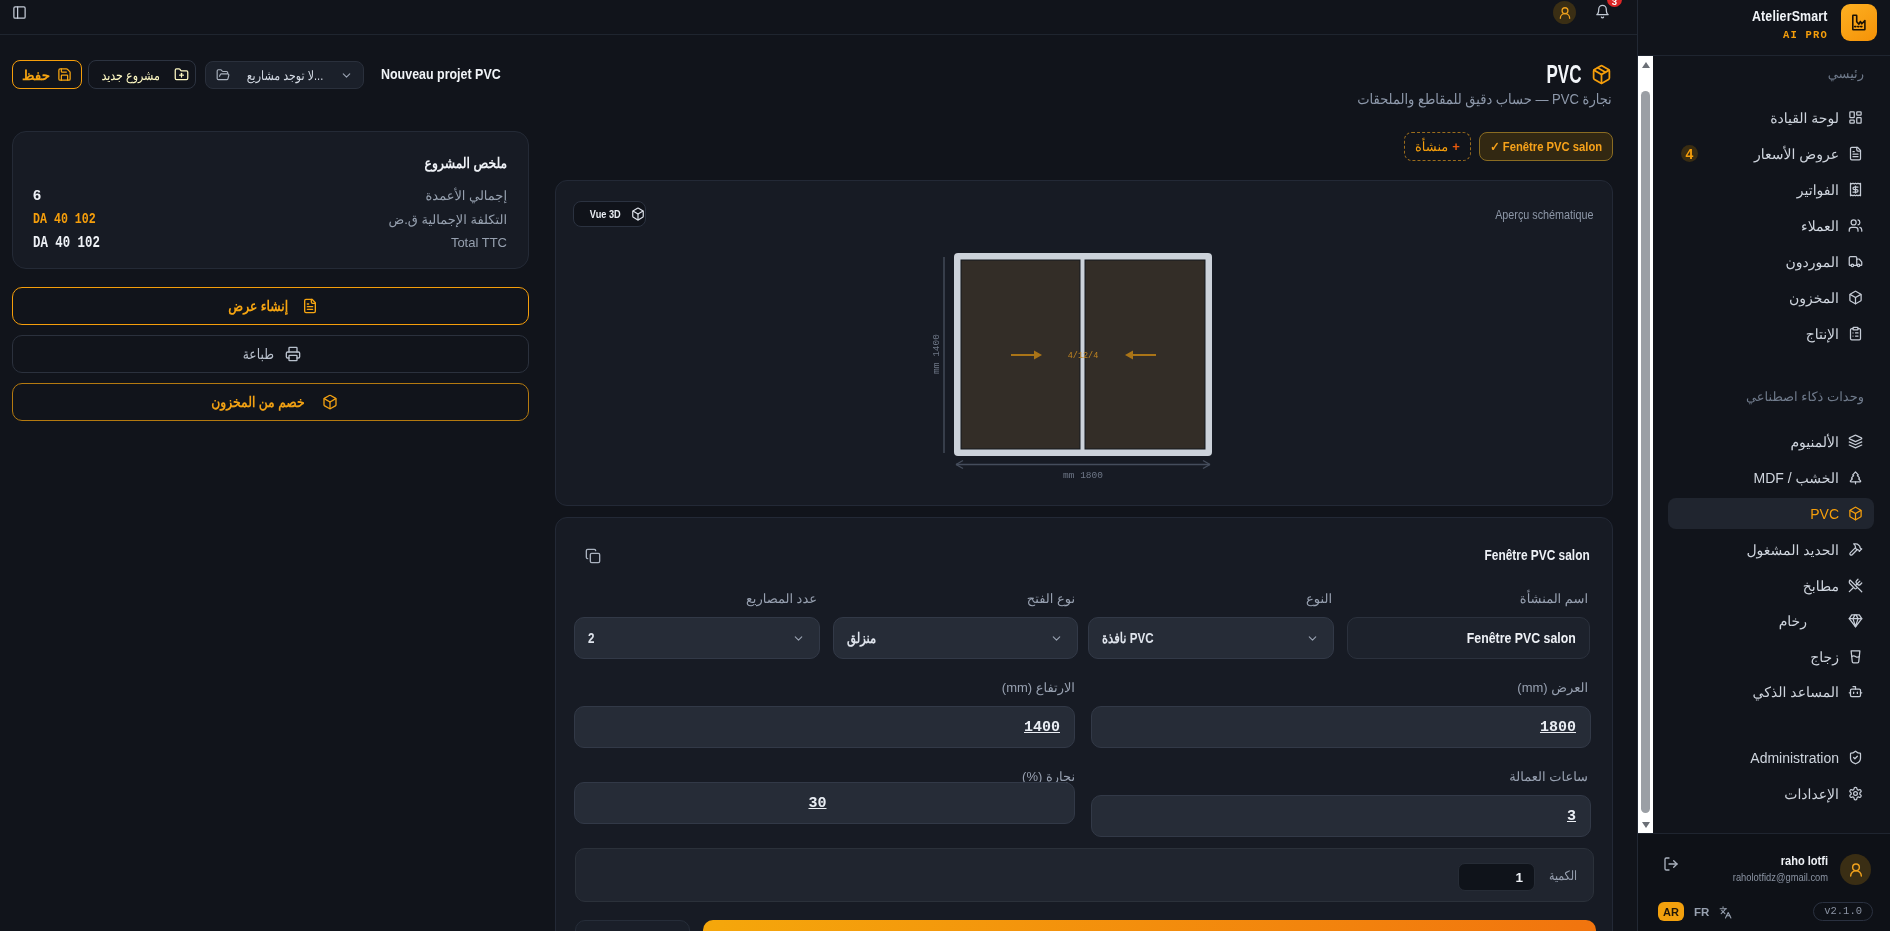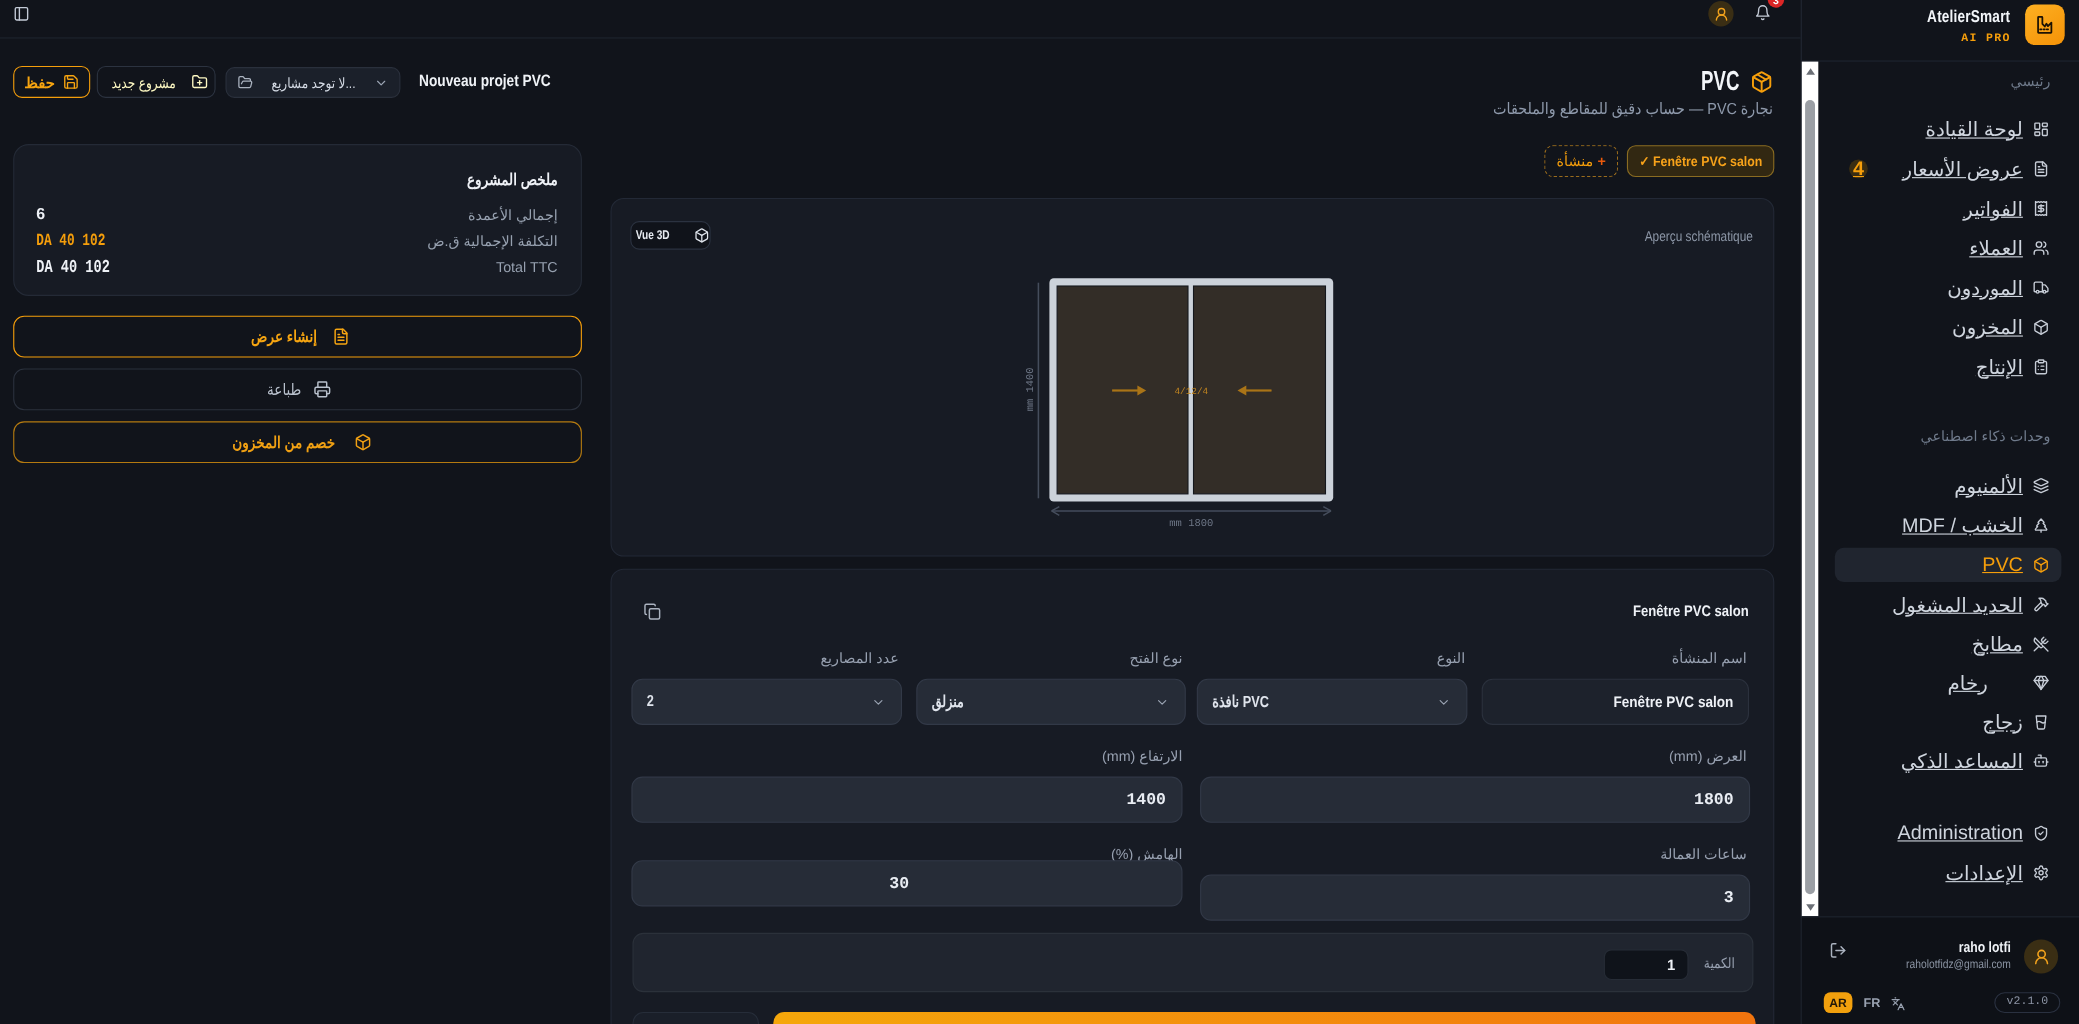--- a/index.html
+++ b/index.html
@@ -19,21 +19,21 @@
   #brand .t1 { font-size:15.5px; font-weight:bold; color:#f2f5f9; letter-spacing:.2px; }
   #brand .t2 { font-size:10.5px; font-weight:bold; color:#f59e0b; font-family:"Liberation Mono",monospace; letter-spacing:1.2px; margin-top:4px; }
 
   #sb-scroll { position:absolute; top:56px; left:0; width:15px; height:777px; background:#ffffff; }
   #sb-scroll .thumb { position:absolute; left:3px; width:9px; top:35px; height:722px; background:#9b9fa5; border-radius:5px; }
   #sb-scroll .arr { position:absolute; left:0; width:15px; height:17px; display:flex; align-items:center; justify-content:center; }
 
   .sb-label { position:absolute; right:26px; font-size:13px; color:#6f7a8b; }
   .sb-item { position:absolute; right:16px; width:206px; height:31px; border-radius:8px; display:flex; flex-direction:row-reverse;
              align-items:center; padding:0 11px; color:#cfd5de; font-size:14px; }
-  .sb-item>span { white-space:nowrap; font-size:18px;text-decoration:underline; }
+  .sb-item>span { white-space:nowrap; font-size:14px; }
   .sb-item .ic { margin-left:9px; color:#c6ccd6; flex:none; }
   .sb-item.active { background:#20252f; color:#f59e0b; }
   .sb-item.active .ic { color:#f59e0b; }
   .badge4 { position:absolute; left:13px; top:7px; width:17px; height:17px; border-radius:50%; background:#3a2d12;
             color:#f59e0b; font-size:11px; font-weight:bold; display:flex; align-items:center; justify-content:center; }
 
   #sb-foot { position:absolute; bottom:0; right:0; left:0; height:98px; border-top:1px solid #1f2530; background:#0e1117; }
   #sb-avatar { position:absolute; top:20px; right:19px; width:31px; height:31px; border-radius:50%; background:#3a2e14;
                display:flex; align-items:center; justify-content:center; color:#f0a11c; }
   #sb-user { position:absolute; top:19px; right:62px; text-align:right; }
@@ -81,35 +81,35 @@
   #summary .title { position:absolute; top:23px; right:21px; font-size:14.5px; font-weight:bold; color:#eef1f6; transform:scaleX(.85); transform-origin:right center; }
   .srow { position:absolute; left:20px; right:21px; display:flex; justify-content:space-between; align-items:center; direction:rtl; }
   .srow .lb { font-size:13px; color:#96a0af; }
   .lbtn span{transform:scaleX(.85);transform-origin:center;white-space:nowrap}
   .lbtn { position:absolute; left:12px; width:517px; border-radius:10px; display:flex; flex-direction:row-reverse; align-items:center;
           justify-content:center; gap:9px; font-size:14.5px; }
 
   
   #apercu { position:absolute; top:180px; left:555px; width:1058px; height:326px; background:#171b24; border:1px solid #232936; border-radius:12px; }
   #vue3d { position:absolute; top:20px; left:17px; width:73px; height:26px; background:#10131a; border:1px solid #2b3240; border-radius:8px;
-           display:flex; align-items:center; justify-content:space-between; gap:6px; font-size:11.5px; font-weight:bold; color:#e8ecf2; }
+           display:flex; align-items:center; justify-content:flex-end; gap:6px; font-size:11.5px; font-weight:bold; color:#e8ecf2; }
   #vue3d span{transform:scaleX(.8);transform-origin:center}
   #ap-label { position:absolute; top:26px; right:18px; font-size:13px; color:#8d97a7; transform:scaleX(.83); transform-origin:right center; }
 
   #formcard { position:absolute; top:517px; left:555px; width:1058px; height:500px; background:#171b24; border:1px solid #232936; border-radius:12px; }
   #fc-title { position:absolute; top:29px; right:22px; font-size:14px; font-weight:bold; color:#eef1f6; transform:scaleX(.85); transform-origin:right center; }
   #fc-copy { position:absolute; top:30px; left:29px; color:#aab2bf; }
   .flabel { position:absolute; font-size:13px; color:#97a0b0; direction:rtl; white-space:nowrap; }
   .ffield { position:absolute; height:42px; border-radius:10px; }
   .fsel { background:#262c37; border:1px solid #323947; display:flex; align-items:center; }
   .fsel .v { margin-left:13px; font-size:14.5px; font-weight:bold; color:#dfe4ec; flex:1; direction:ltr; text-align:left; transform:scaleX(.8); transform-origin:left center; }
   .fsel .ch { margin-right:14px; color:#9aa3b2; }
   .finp { background:#1d222c; border:1px solid #2b313d; display:flex; align-items:center; justify-content:flex-end; }
   .finp .v { margin-right:13px; font-size:14px; font-weight:bold; color:#eef1f6; transform:scaleX(.88); transform-origin:right center; white-space:nowrap; }
-  .fnum { background:#262c37; border:1px solid #323947; display:flex; align-items:center; justify-content:flex-end; }
+  .fnum { background:#262c37; border:1px solid #323947; display:flex; align-items:center; justify-content:flex-end;text-decoration:underline; }
   .fnum .v { margin-right:14px; font-size:15px; font-weight:bold; color:#e9edf3; font-family:"Liberation Mono",monospace; }
 
   #qtybox { position:absolute; top:330px; left:19px; width:1019px; height:54px; background:#20252f; border:1px solid #2b313a; border-radius:10px; }
   #qtybox .lb { position:absolute; top:19px; right:16px; font-size:13px; color:#97a0b0; transform:scaleX(.85); transform-origin:right center; }
   #qtyinp { position:absolute; top:14px; right:58px; width:77px; height:28px; background:#0f131a; border:1px solid #262c36; border-radius:7px;
             display:flex; align-items:center; justify-content:flex-end; }
   #qtyinp .v { margin-right:11px; font-size:13.5px; font-weight:bold; color:#eef1f6; }
   #calc-btn { position:absolute; top:402px; left:147px; width:893px; height:40px; border-radius:10px;
               background:linear-gradient(90deg,#f5a70b,#f1740e); }
   #reset-btn { position:absolute; top:402px; left:19px; width:115px; height:40px; border-radius:10px; background:#1a1f29; border:1px solid #262d39; }
@@ -499,21 +499,21 @@
       </div>
     <div class="flabel" style="top:162px;right:24px;">العرض (mm)</div>
     <div class="flabel" style="top:162px;right:537px;">الارتفاع (mm)</div>
     <div class="ffield fnum" style="top:188px;left:535px;width:500px;">
         <span class="v">1800</span>
       </div>
     <div class="ffield fnum" style="top:188px;left:18px;width:501px;">
         <span class="v">1400</span>
       </div>
     <div class="flabel" style="top:251px;right:24px;">ساعات العمالة</div>
-    <div class="flabel" style="top:251px;right:537px;">الهامش (%)</div>
+    <div class="flabel" style="top:251px;right:537px;">نجارة (%)</div>
     <div class="ffield fnum" style="top:277px;left:535px;width:500px;">
         <span class="v">3</span>
       </div>
     <div class="ffield fnum" style="top:264px;left:18px;width:501px;justify-content:center;">
         <span class="v">30</span>
       </div>
     <div id="qtybox">
       <div class="lb">الكمية</div>
       <div id="qtyinp">
           <span class="v">1</span>

